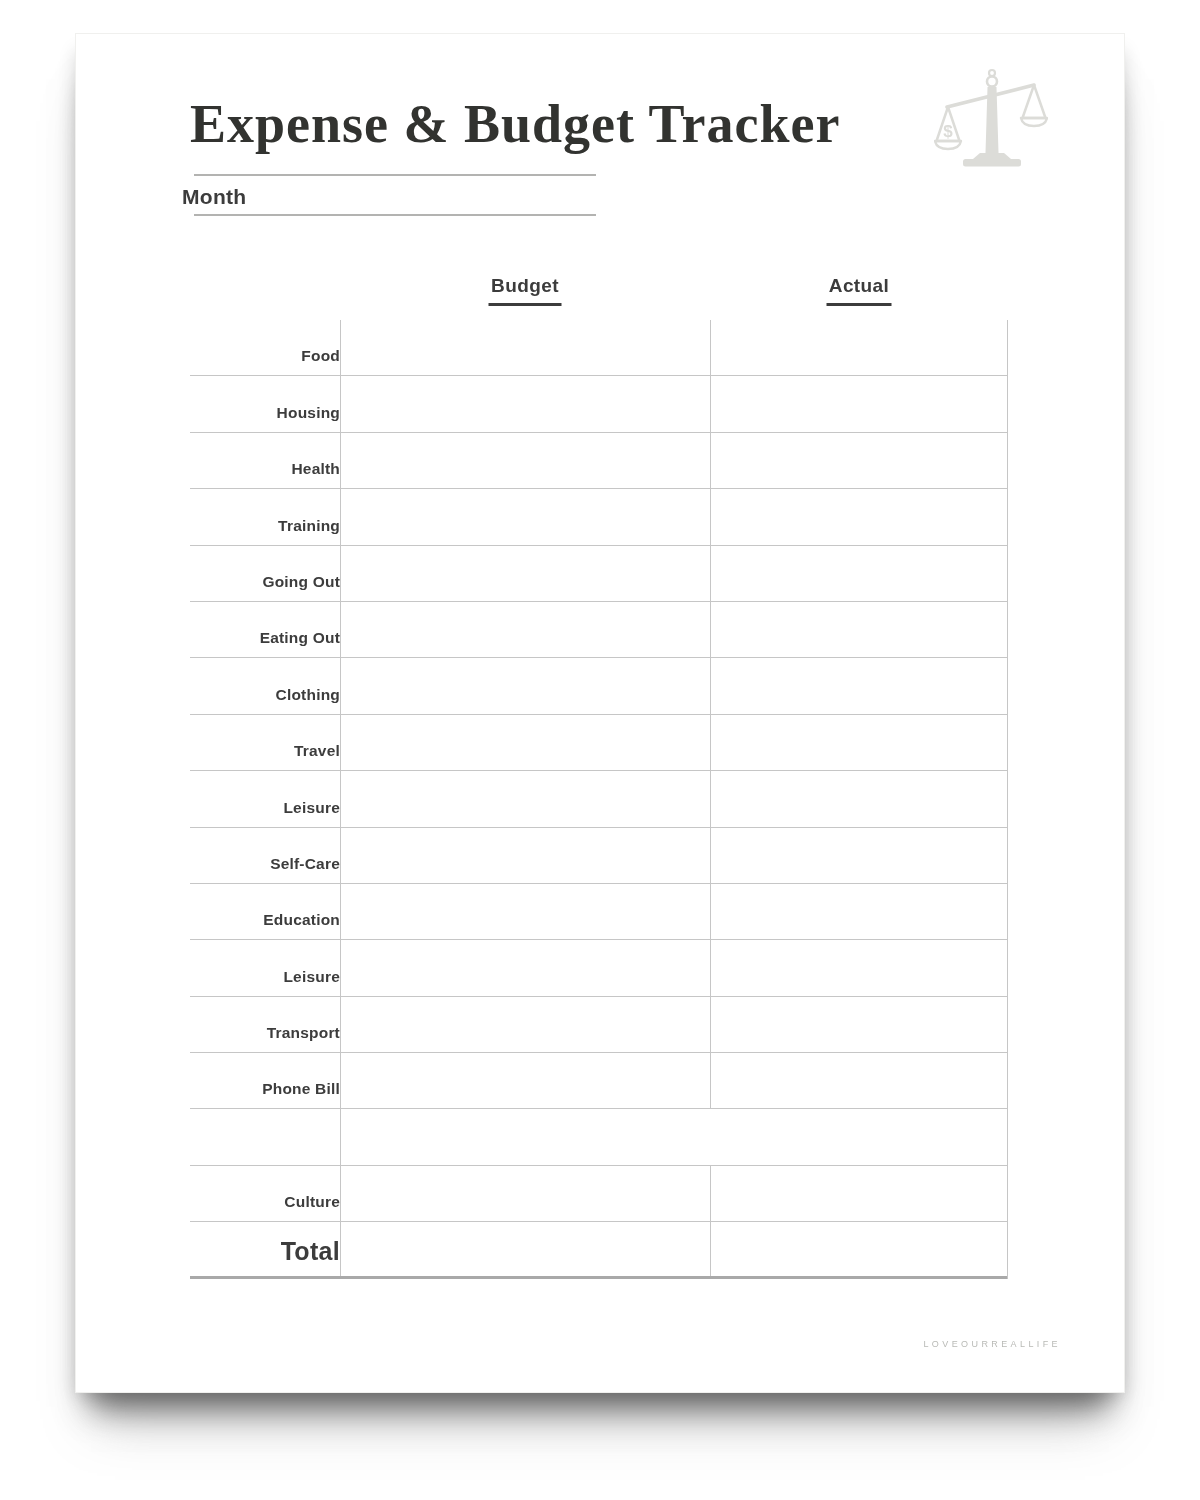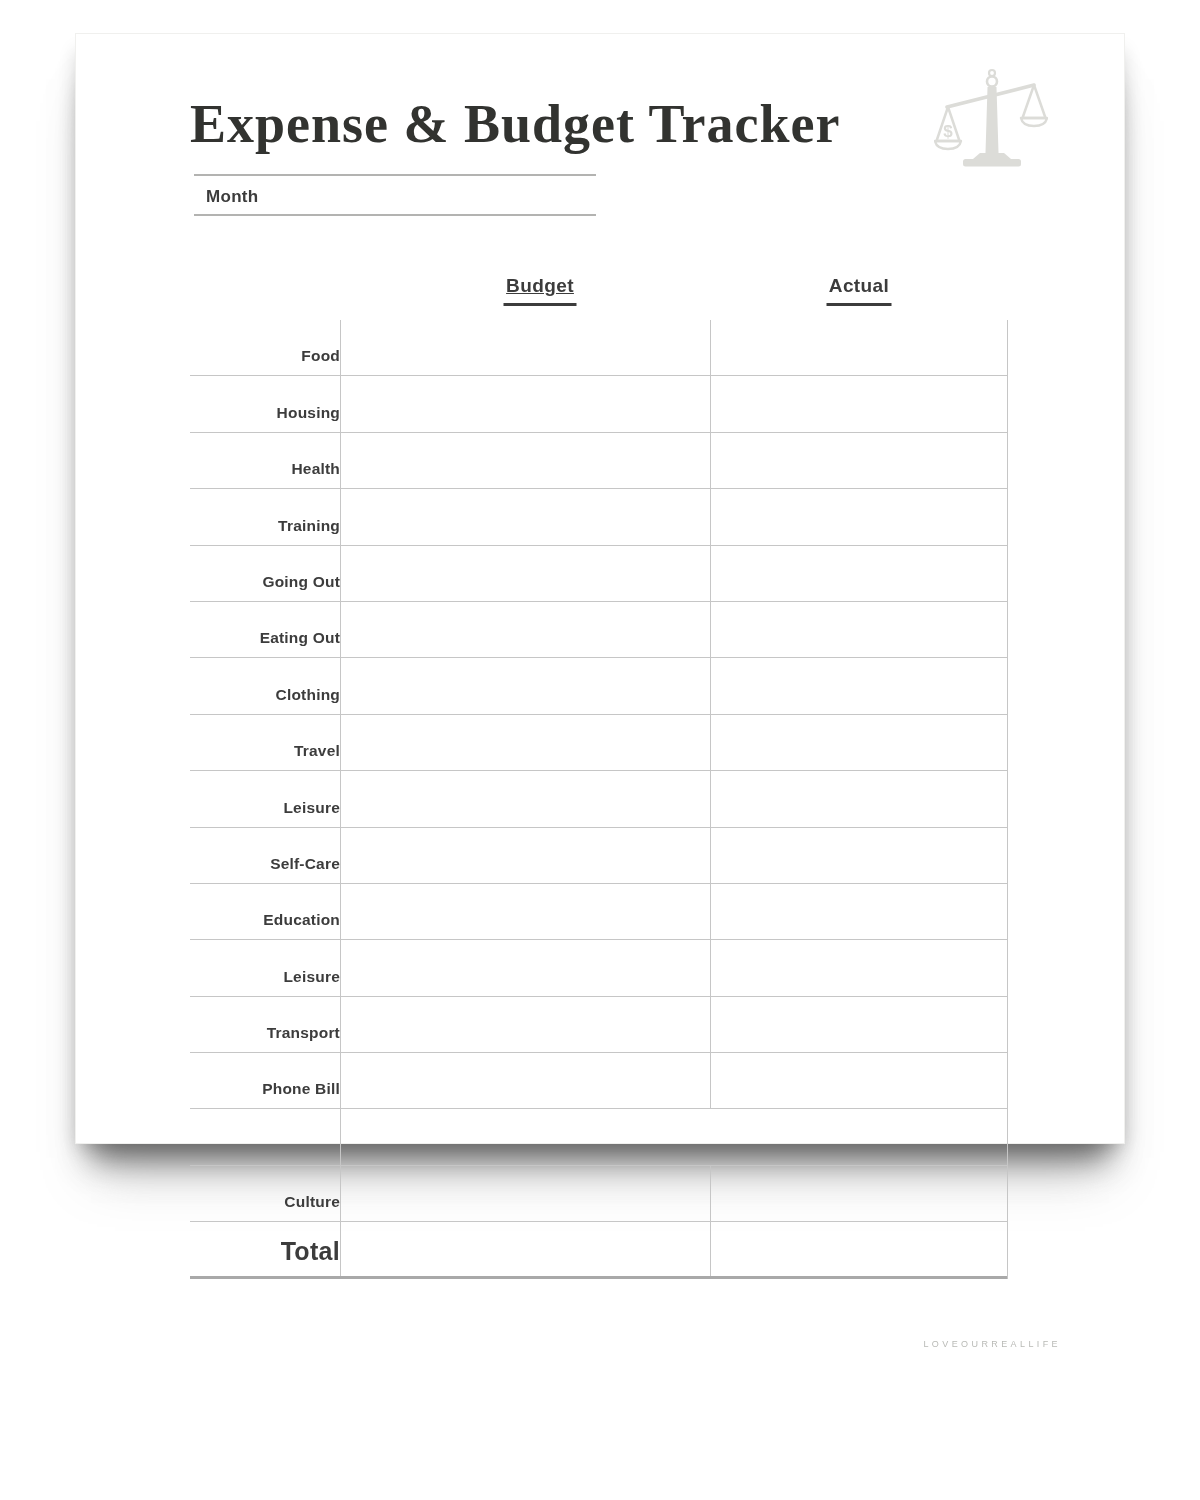--- a/index.html
+++ b/index.html
@@ -8,21 +8,21 @@
     width: 1200px; height: 1500px;
     background: #ffffff;
     overflow: hidden;
     font-family: "Liberation Sans", sans-serif;
   }
 
   
   .sheet {
     position: absolute;
     left: 75px; top: 33px;
-    width: 1050px; height: 1111px;
+    width: 1050px; height: 1360px;
     background: #ffffff;
     border: 1px solid #f0f0ee;
     box-shadow:
       0 30px 30px -16px rgba(85, 85, 85, 0.85),
       0 48px 50px -22px rgba(130, 130, 130, 0.45),
       -7px 10px 16px -6px rgba(0, 0, 0, 0.10),
       7px 10px 16px -6px rgba(0, 0, 0, 0.10);
   }
 
   
@@ -51,39 +51,39 @@
     position: absolute;
     left: 118px;
     width: 402px; height: 0;
     border-top: 2px solid var(--month-line, #b3b3b1);
   }
   .month-line.line-top    { top: 140px; }
   .month-line.line-bottom { top: 180px; }
 
   .month-label {
     position: absolute;
-    left: 130px; top: 151px;
-    font-size: 17px; line-height: 24px;
+    left: 106px; top: 151px;
+    font-size: 21px; line-height: 24px;
     font-weight: 700;
     letter-spacing: 0.3px;
     color: var(--label-text, #3a3a3a);
   }
 
   
   .col-header {
     position: absolute;
     top: 241px;
     transform: translateX(-50%);
     text-align: center;
     font-size: 19px; line-height: 22px;
     font-weight: 700;
     letter-spacing: 0.4px;
     color: var(--label-text, #3a3a3a);
   }
-  .col-header.budget-header { left: 464px; text-decoration: underline; }
+  .col-header.budget-header { left: 449px; }
   .col-header.actual-header { left: 783px; }
   .hdr-underline {
     height: 3px;
     margin: 6px auto 0 auto;
     background: var(--header-underline, #3c3c3c);
   }
   .budget-header .hdr-underline { width: 73px; }
   .actual-header .hdr-underline { width: 65px; }
 
   

